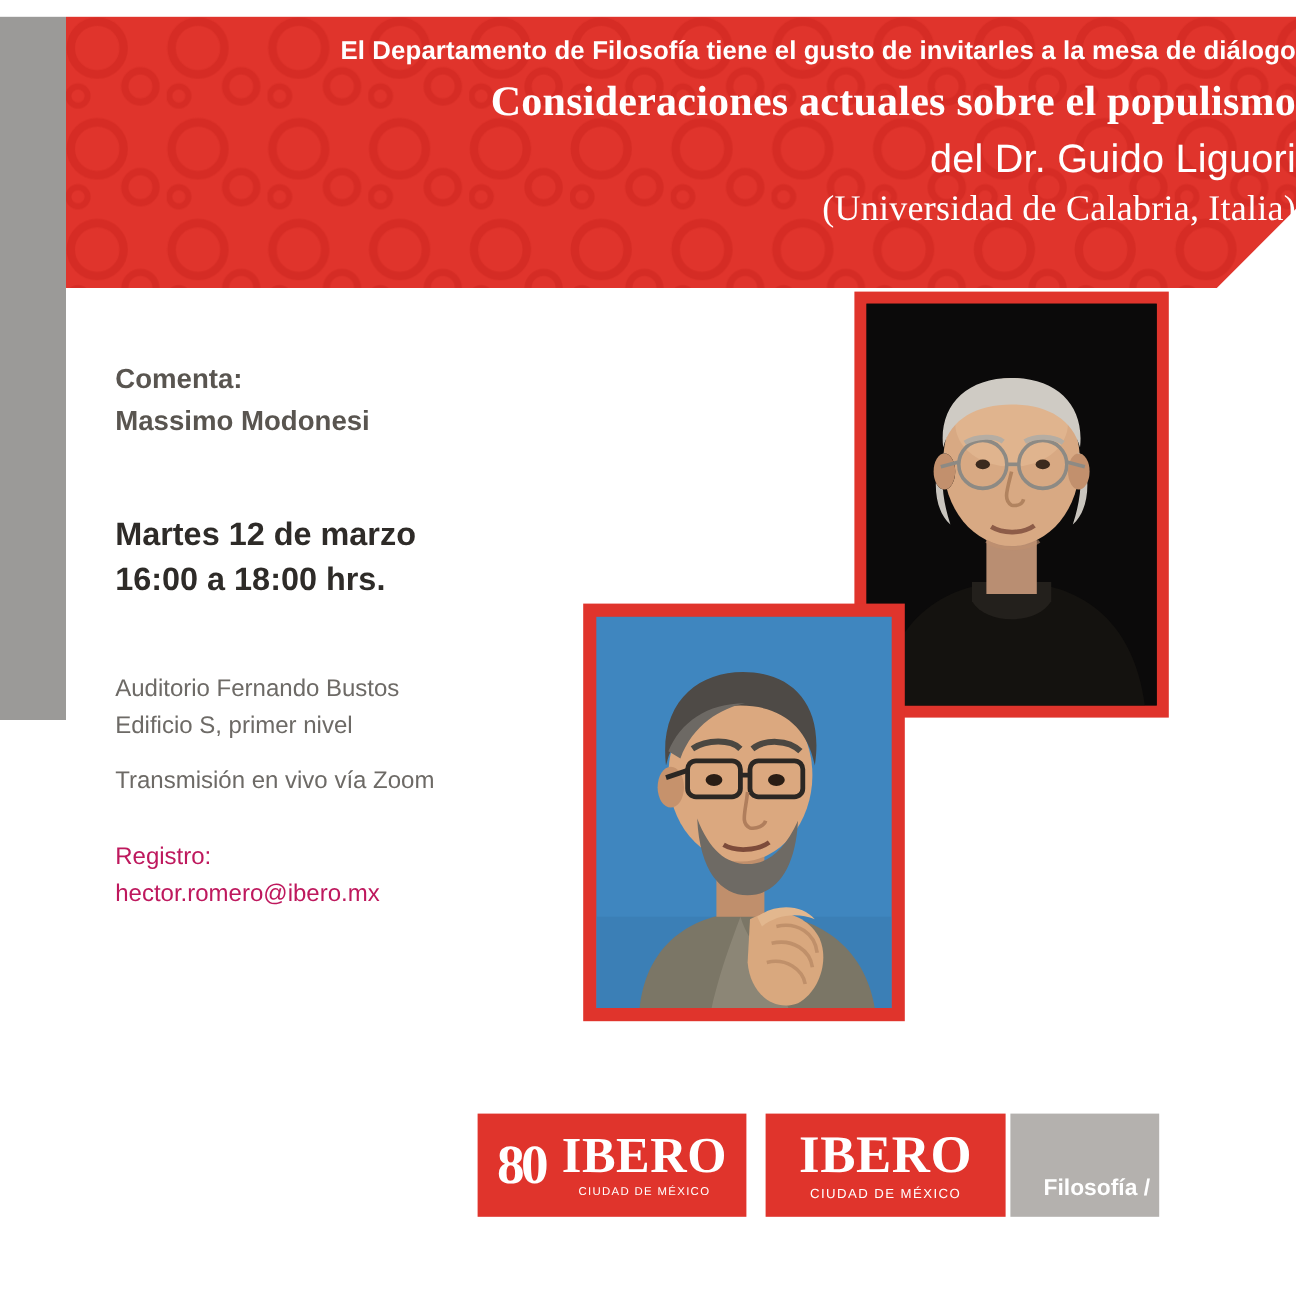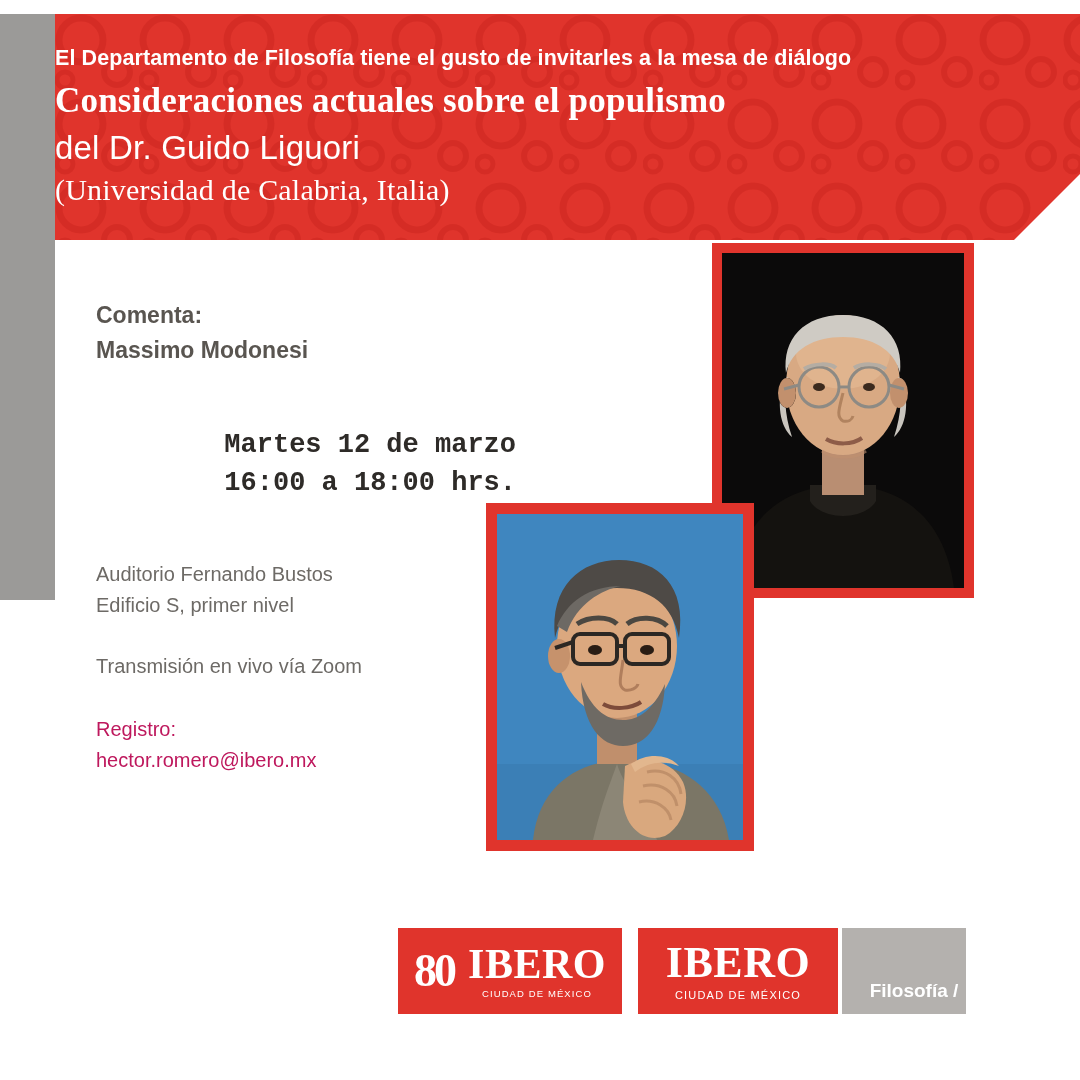--- a/index.html
+++ b/index.html
@@ -56,23 +56,23 @@
     right: 0;
     bottom: 0;
     width: 0;
     height: 0;
     border-left: 66px solid transparent;
     border-bottom: 66px solid #ffffff;
   }
   .header-text {
     position: relative;
     z-index: 3;
-    text-align: left;
+    text-align: right;
     color: #ffffff;
-    padding-top: 32px;
+    padding-top: 16px;
   }
   .line-invite {
     font-size: 21.5px;
     font-weight: bold;
     letter-spacing: 0.1px;
     margin-bottom: 10px;
   }
   .line-title {
     font-size: 35px;
     font-weight: bold;
@@ -113,35 +113,34 @@
   .comment-name,
   .comment-inst {
     font-size: 23px;
     font-weight: bold;
     color: #595550;
     line-height: 1.52;
     font-family: "Liberation Sans", sans-serif;
   }
   .datetime {
     margin-top: 58px;
-    font-family: Liberation Mono, monospace;
+    font-family: Liberation Sans, sans-serif;
     font-weight: bold;
     font-size: 27px;
     color: #2e2b28;
     line-height: 1.42;
-    text-align: right;
   }
   .venue {
     margin-top: 56px;
     font-size: 20px;
     color: #6d6a66;
     line-height: 1.55;
   }
   .stream {
-    margin-top: 34px;
+    margin-top: 19px;
     font-size: 20px;
     color: #6d6a66;
   }
   .registro {
     margin-top: 36px;
     font-size: 20px;
     color: #be185d;
     line-height: 1.55;
   }
 

